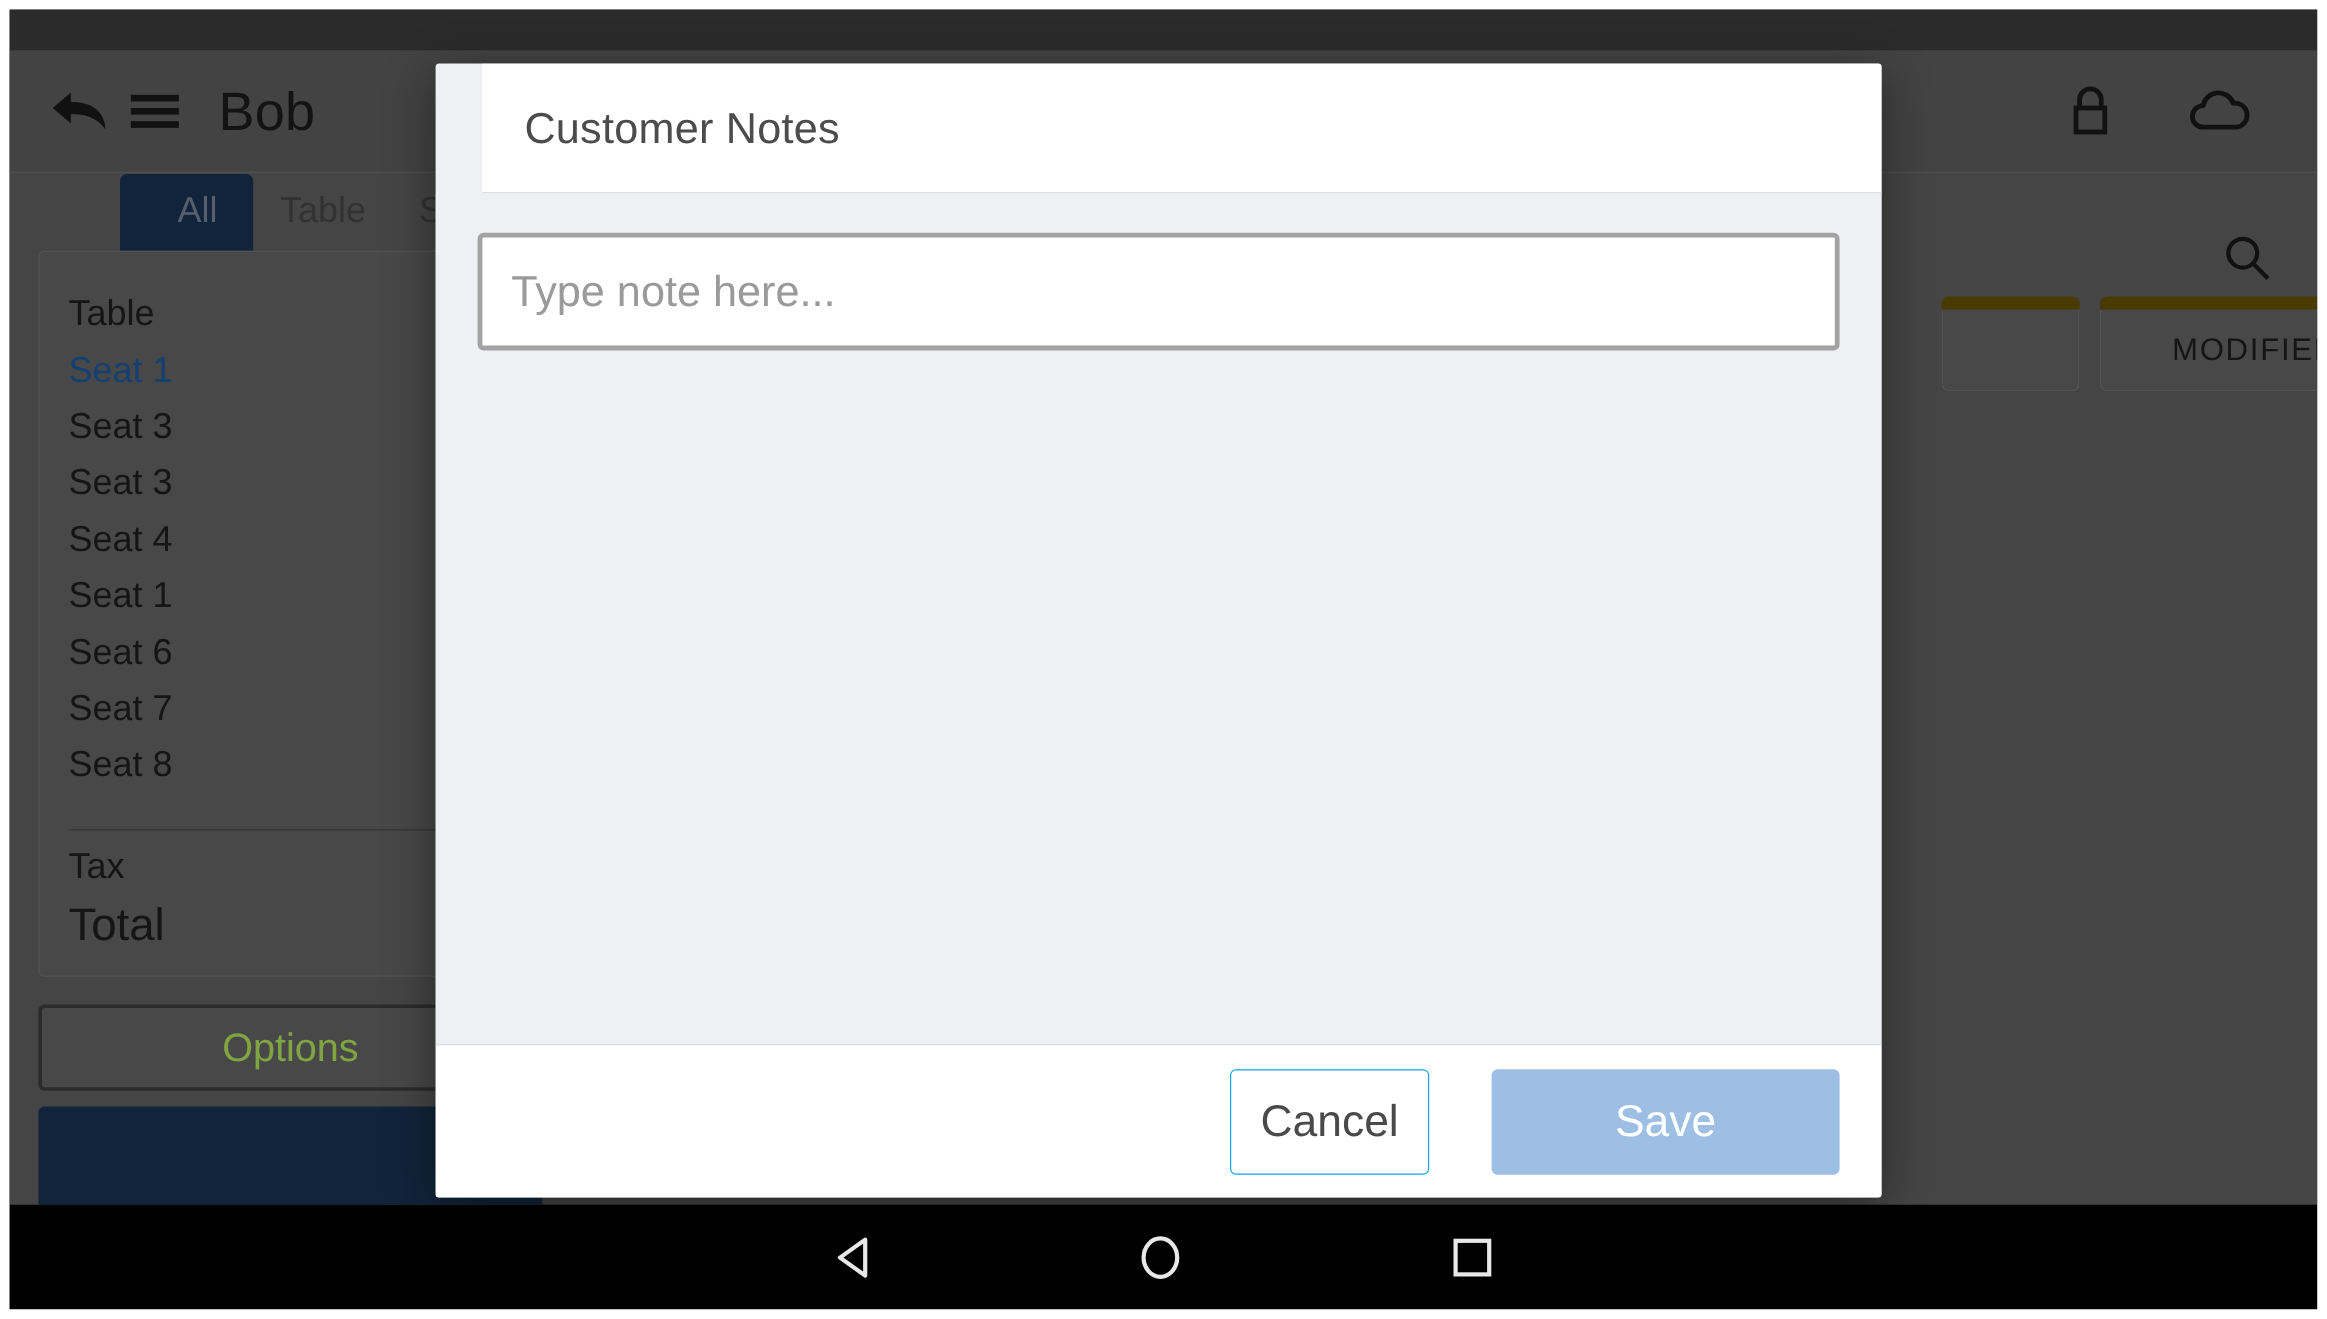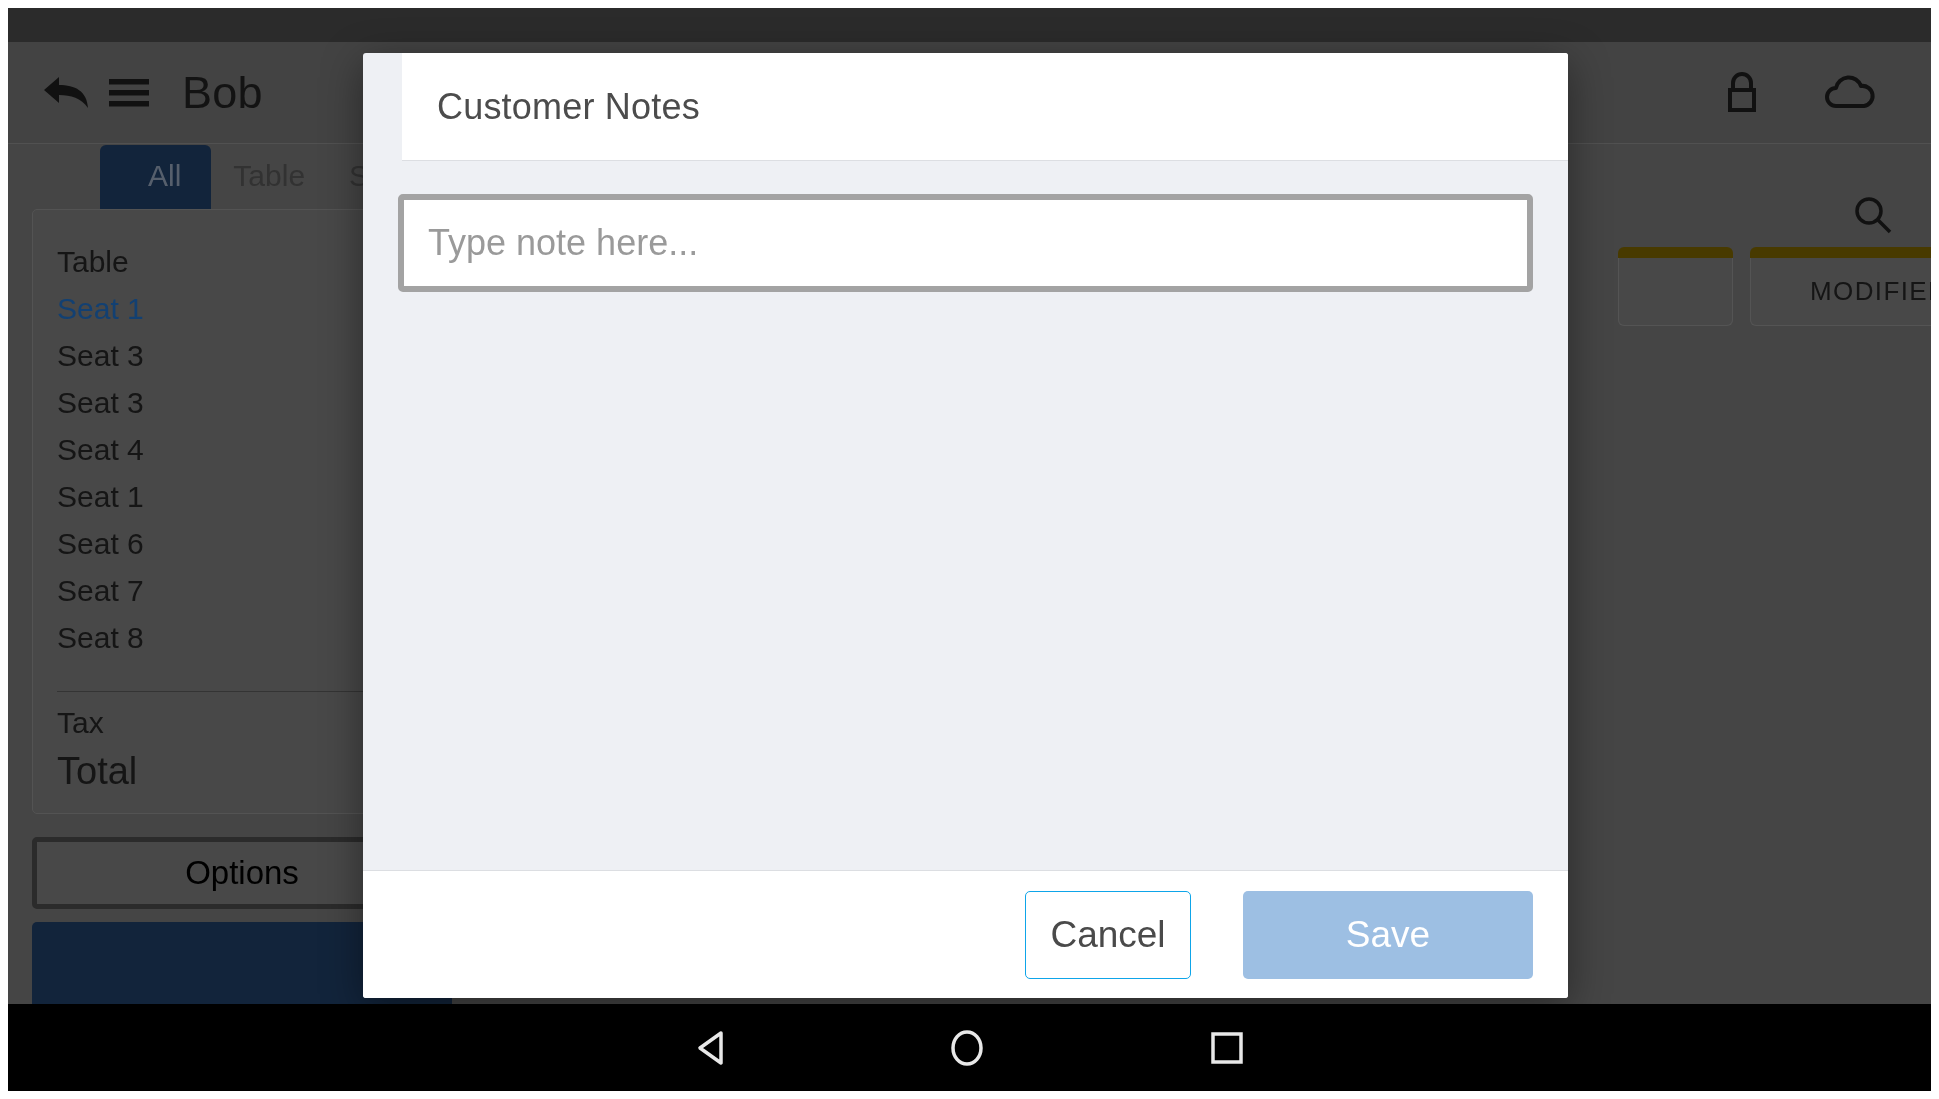--- a/index.html
+++ b/index.html
@@ -142,28 +142,28 @@
   }
   .total-line.big { font-size: 38px; padding-top: 10px; }
 
   
   .options-btn {
     position: absolute;
     left: 24px;
     top: 795px;
     width: 420px;
     height: 72px;
-    border: 5px solid #404040;
+    border: 3px solid #404040;
     border-radius: 5px;
     background: #6a6a6a;
     display: flex;
     align-items: center;
     justify-content: center;
     font-size: 33px;
-    color: #000000;
+    color: #bef264;
     box-sizing: border-box;
   }
   .pay-btn {
     position: absolute;
     left: 24px;
     top: 880px;
     width: 420px;
     height: 90px;
     border-radius: 5px;
     background: #1b3557;
@@ -252,21 +252,21 @@
     padding: 33px 35px 0 35px;
     box-sizing: border-box;
     overflow: hidden;
   }
   .note-input {
     display: block;
     width: 100%;
     height: 98px;
     box-sizing: border-box;
     background: #ffffff;
-    border: 6px solid #a3a3a3;
+    border: 4px solid #a3a3a3;
     border-radius: 5px;
     font-family: "Liberation Sans", sans-serif;
     font-size: 36px;
     color: #333333;
     padding: 0 24px;
     outline: none;
   }
   .note-input::placeholder { color: #9a9a9a; opacity: 1; }
   .dialog-footer {
     flex: none;

